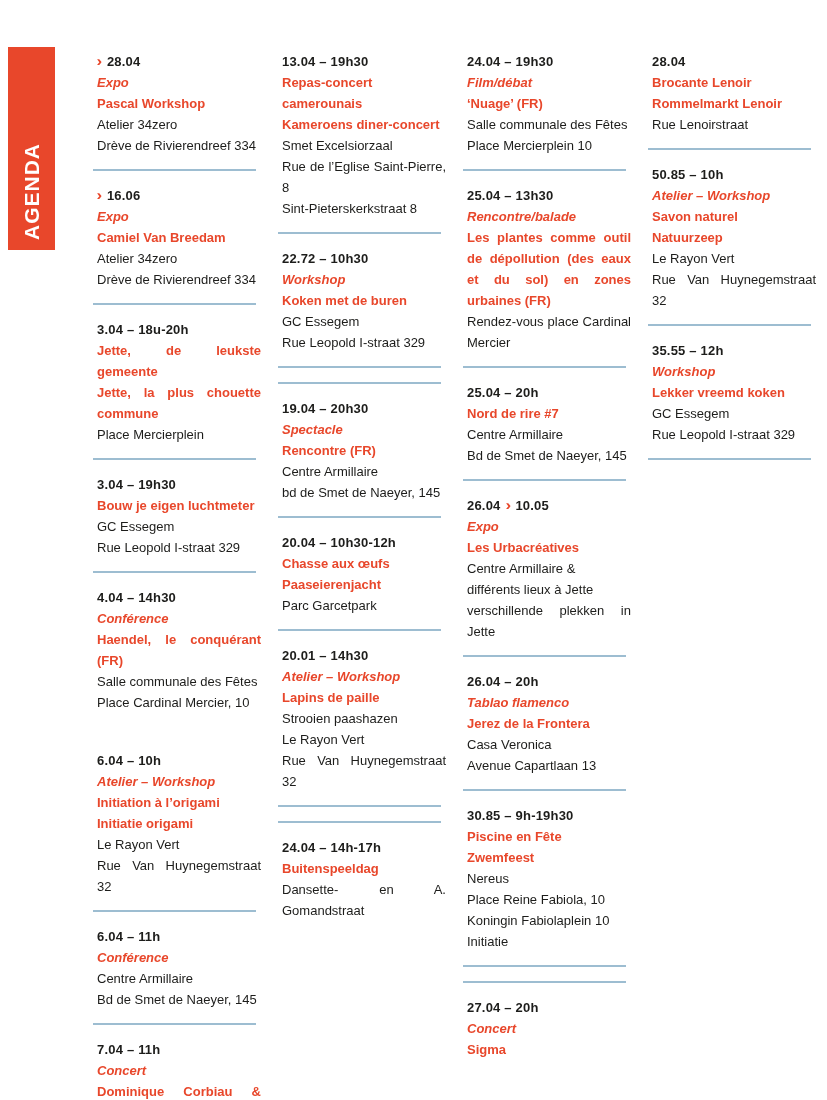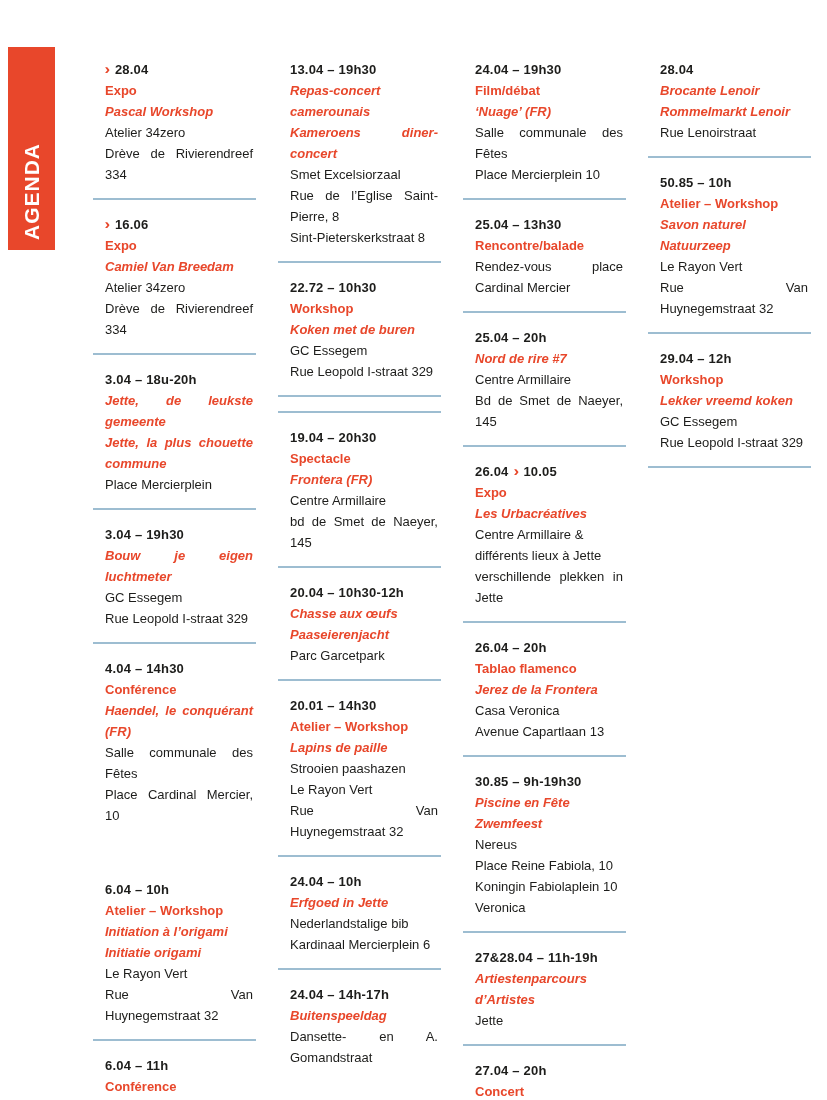--- a/index.html
+++ b/index.html
@@ -23,27 +23,27 @@
   .agenda-label{
     writing-mode:vertical-rl;transform:rotate(180deg);
     color:#fff;font-weight:700;font-size:21px;letter-spacing:1px;
   }
   .columns{
     position:absolute;left:93px;top:47px;
     display:grid;grid-template-columns:repeat(4,172px);column-gap:13px;
     align-items:start;
   }
   .col{min-width:0;}
-  .event{margin:12px;}
+  .event{margin:4px;}
   .line{
     margin:0;font-size:13px;line-height:21px;color:var(--ink);
   }
   .date{font-weight:700;letter-spacing:0.2px;}
-  .category{font-weight:700;color:var(--accent);}
-  .title{font-weight:700;color:var(--accent);text-align:justify;font-style:italic;}
+  .category{font-weight:700;font-style:italic;color:var(--accent);}
+  .title{font-weight:700;color:var(--accent);text-align:justify;}
   .venue{text-align:justify;}
   .arrow{
     color:var(--accent);font-weight:700;font-size:14px;
     display:inline-block;transform:scaleX(1.2);
   }
   .arrow.before{margin-right:5px;}
   .arrow.mid{margin:0 5px;}
   .sep{
     width:163px;height:0;
     border-top:2px solid var(--sep);
@@ -135,66 +135,61 @@
         <p class="line category">Workshop</p>
         <p class="line title">Koken met de buren</p>
         <p class="line venue">GC Essegem</p>
         <p class="line venue">Rue Leopold I-straat 329</p>
       </div>
       <div class="sep"></div>
       <div class="sep"></div>
       <div class="event">
         <p class="line date">19.04 – 20h30</p>
         <p class="line category">Spectacle</p>
-        <p class="line title">Frontera (FR)</p>
+        <p class="line title">Rencontre (FR)</p>
         <p class="line venue">Centre Armillaire</p>
         <p class="line venue">bd de Smet de Naeyer, 145</p>
       </div>
       <div class="sep"></div>
       <div class="event">
         <p class="line date">20.04 – 10h30-12h</p>
         <p class="line title">Chasse aux œufs</p>
         <p class="line title">Paaseierenjacht</p>
         <p class="line venue">Parc Garcetpark</p>
       </div>
       <div class="sep"></div>
       <div class="event">
         <p class="line date">20.01 – 14h30</p>
         <p class="line category">Atelier – Workshop</p>
         <p class="line title">Lapins de paille</p>
         <p class="line venue">Strooien paashazen</p>
         <p class="line venue">Le Rayon Vert</p>
         <p class="line venue">Rue Van Huynegemstraat 32</p>
       </div>
       <div class="sep"></div>
-      <div class="event">
-        <p class="line date">24.04 – 10h</p>
-        <p class="line title">Erfgoed in Jette</p>
-        <p class="line venue">Nederlandstalige bib</p>
-        <p class="line venue">Kardinaal Mercierplein 6</p>
-      </div>
       <div class="sep"></div>
       <div class="event">
         <p class="line date">24.04 – 14h-17h</p>
         <p class="line title">Buitenspeeldag</p>
         <p class="line venue">Dansette- en A. Gomandstraat</p>
       </div>
     </div>
     <div class="col">
       <div class="event">
         <p class="line date">24.04 – 19h30</p>
         <p class="line category">Film/débat</p>
         <p class="line title">‘Nuage’ (FR)</p>
         <p class="line venue">Salle communale des Fêtes</p>
         <p class="line venue">Place Mercierplein 10</p>
       </div>
       <div class="sep"></div>
       <div class="event">
         <p class="line date">25.04 – 13h30</p>
         <p class="line category">Rencontre/balade</p>
+        <p class="line title">Les plantes comme outil de dépollution (des eaux et du sol) en zones urbaines (FR)</p>
         <p class="line venue">Rendez-vous place Cardinal Mercier</p>
       </div>
       <div class="sep"></div>
       <div class="event">
         <p class="line date">25.04 – 20h</p>
         <p class="line title">Nord de rire #7</p>
         <p class="line venue">Centre Armillaire</p>
         <p class="line venue">Bd de Smet de Naeyer, 145</p>
       </div>
       <div class="sep"></div>
@@ -215,28 +210,23 @@
         <p class="line venue">Avenue Capartlaan 13</p>
       </div>
       <div class="sep"></div>
       <div class="event">
         <p class="line date">30.85 – 9h-19h30</p>
         <p class="line title">Piscine en Fête</p>
         <p class="line title">Zwemfeest</p>
         <p class="line venue">Nereus</p>
         <p class="line venue">Place Reine Fabiola, 10</p>
         <p class="line venue">Koningin Fabiolaplein 10</p>
-        <p class="line venue">Veronica</p>
-      </div>
-      <div class="sep"></div>
-      <div class="event">
-        <p class="line date">27&amp;28.04 – 11h-19h</p>
-        <p class="line title">Artiestenparcours d’Artistes</p>
-        <p class="line venue">Jette</p>
-      </div>
+        <p class="line venue">Initiatie</p>
+      </div>
+      <div class="sep"></div>
       <div class="sep"></div>
       <div class="event">
         <p class="line date">27.04 – 20h</p>
         <p class="line category">Concert</p>
         <p class="line title">Sigma</p>
       </div>
     </div>
     <div class="col">
       <div class="event">
         <p class="line date">28.04</p>
@@ -248,21 +238,21 @@
       <div class="event">
         <p class="line date">50.85 – 10h</p>
         <p class="line category">Atelier – Workshop</p>
         <p class="line title">Savon naturel</p>
         <p class="line title">Natuurzeep</p>
         <p class="line venue">Le Rayon Vert</p>
         <p class="line venue">Rue Van Huynegemstraat 32</p>
       </div>
       <div class="sep"></div>
       <div class="event">
-        <p class="line date">29.04 – 12h</p>
+        <p class="line date">35.55 – 12h</p>
         <p class="line category">Workshop</p>
         <p class="line title">Lekker vreemd koken</p>
         <p class="line venue">GC Essegem</p>
         <p class="line venue">Rue Leopold I-straat 329</p>
       </div>
       <div class="sep"></div>
     </div>
   </div>
 
 </body></html>

